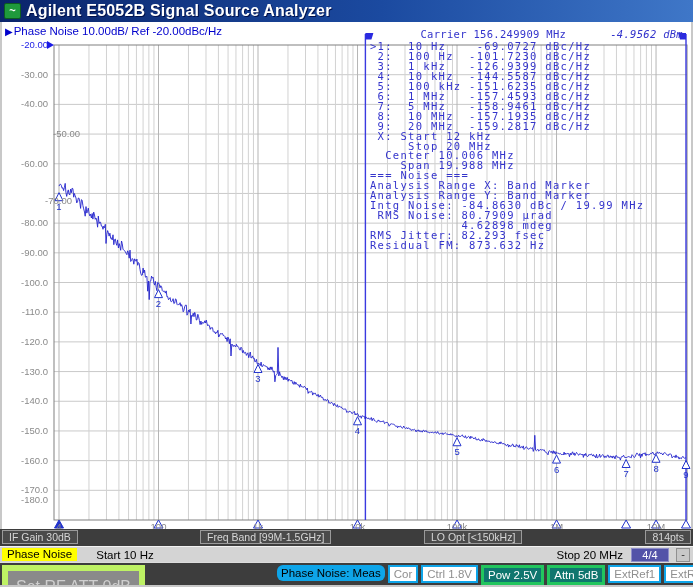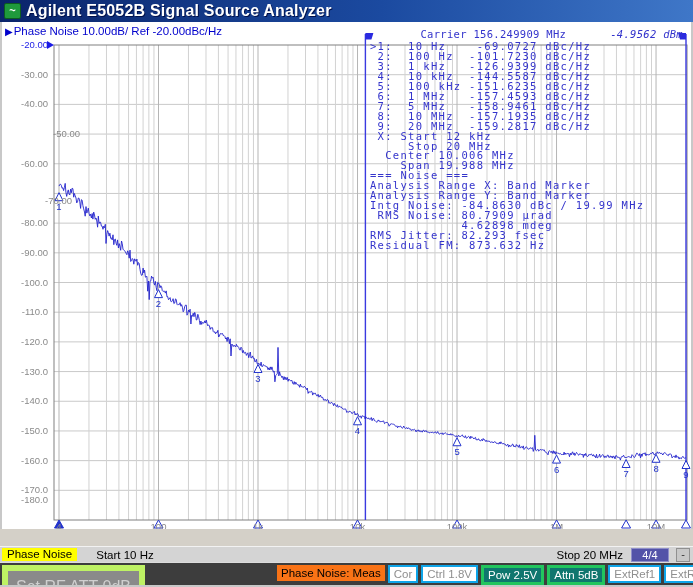--- a/index.html
+++ b/index.html
@@ -45,21 +45,21 @@
     border:1px solid #8e8ec9;font-size:11px;}
   .min-box{width:12px;text-align:center;background:#c8c8c8;color:#333;height:12px;line-height:10px;
     border:1px solid #909090;margin:0 3px 0 7px;font-size:11px;}
   
   .bar3{position:absolute;left:0;top:562px;width:693px;height:25px;background:#3d3d3d;
     border-top:1px solid #dcdcdc;border-bottom:2px solid #c8c8c8;box-sizing:border-box;overflow:hidden;}
   .softkey{position:absolute;left:2px;top:2px;height:16px;line-height:16px;padding:8px 8px;
     background:#8a8a8a;color:#cfcfcf;border:6px solid #bef264;font-size:16px;}
   .status-group{position:absolute;left:277px;top:2px;display:flex;gap:3px;height:18px;}
   .status-item{height:16px;line-height:16px;padding:0 4px;font-size:11.5px;white-space:nowrap;}
-  .status-item.meas{background:#f97316;color:#000;}
+  .status-item.meas{background:#0ea5e9;color:#000;border-radius:6px;}
   .status-item.disabled{background:#ffffff;color:#8f8f8f;border:2px solid #0ea5e9;line-height:14px;height:14px;}
   .status-item.active{background:#0f766e;color:#fff;border:3px solid #22c55e;line-height:14px;height:14px;text-align:center;}
 </style>
 </head>
 <body>
 
 <div class="window">
 
   <div class="titlebar">
     <span class="app-icon">~</span>
@@ -228,20 +228,26 @@
 === Noise ===
 Analysis Range X: Band Marker
 Analysis Range Y: Band Marker
 Intg Noise: -84.8630 dBc / 19.99 MHz
  RMS Noise: 80.7909 µrad
             4.62898 mdeg
 RMS Jitter: 82.293 fsec
 Residual FM: 873.632 Hz</div>
   </div>
 
+  <div class="bar1">
+    <span class="b1box" style="left:2px">IF Gain 30dB</span>
+    <span class="b1box" style="left:200px">Freq Band [99M-1.5GHz]</span>
+    <span class="b1box" style="left:424px">LO Opt [&lt;150kHz]</span>
+    <span class="b1box" style="right:2px;left:auto">814pts</span>
+  </div>
 
   <div class="bar2">
     <span class="mode-badge">Phase Noise</span>
     <span class="b2start">Start 10 Hz</span>
     <span class="b2spacer"></span>
     <span class="b2stop">Stop 20 MHz</span>
     <span class="page-box">4/4</span>
     <span class="min-box">-</span>
   </div>
 

